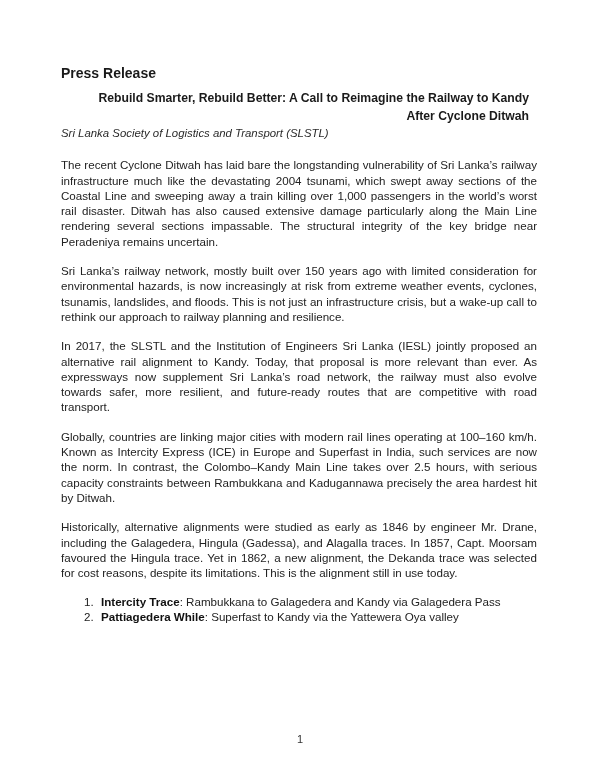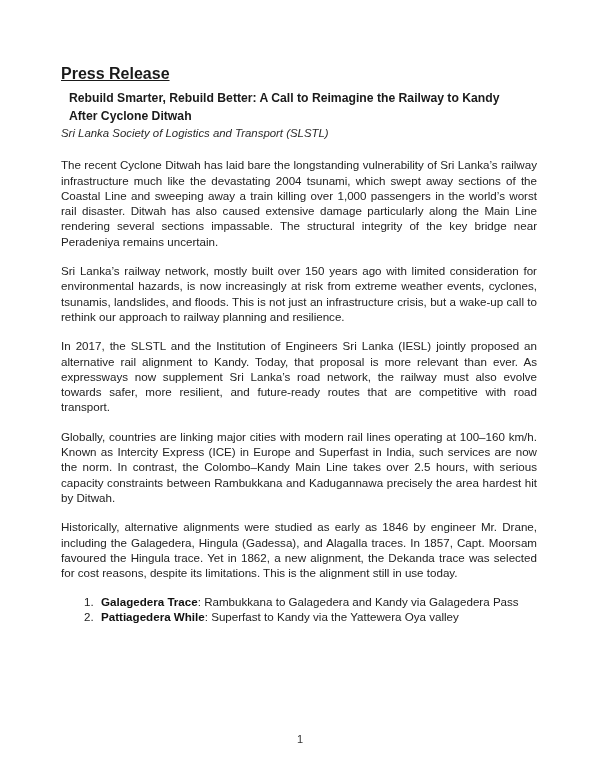--- a/index.html
+++ b/index.html
@@ -3,25 +3,25 @@
 <meta charset="utf-8">
 <style>
   html, body { margin: 0; padding: 0; background: #ffffff; }
   body { width: 600px; height: 783px; position: relative; overflow: hidden; }
   .page {
     position: absolute; left: 61px; top: 66px; width: 476px;
     font-family: "Liberation Sans", sans-serif; color: #222222;
     font-size: 11.6px; line-height: 15.3px;
   }
   .label {
-    font-weight: bold; text-decoration: underline; font-size: 16px;
+    font-weight: bold; font-size: 14px;
     margin: 0 0 9px 0; color: #1a1a1a;
   }
   .title {
-    font-weight: bold; text-align: left; font-size: 12.2px; line-height: 17.5px;
+    font-weight: bold; text-align: right; font-size: 12.2px; line-height: 17.5px;
     margin: 0; color: #1a1a1a; padding: 0 8px;
   }
   .subtitle {
     font-style: italic; margin: 0; font-size: 11.4px; line-height: 16px;
     color: #2a2a2a;
   }
   .para {
     text-align: justify; margin: 0 0 14px 0;
   }
   .first-para { margin-top: 16px; }
@@ -42,21 +42,21 @@
   <p class="subtitle">Sri Lanka Society of Logistics and Transport (SLSTL)</p>
 
   <p class="para first-para">The recent Cyclone Ditwah has laid bare the longstanding vulnerability of Sri Lanka’s railway infrastructure much like the devastating 2004 tsunami, which swept away sections of the Coastal Line and sweeping away a train killing over 1,000 passengers in the world’s worst rail disaster. Ditwah has also caused extensive damage particularly along the Main Line rendering several sections impassable. The structural integrity of the key bridge near Peradeniya remains uncertain.</p>
   <p class="para">Sri Lanka’s railway network, mostly built over 150 years ago with limited consideration for environmental hazards, is now increasingly at risk from extreme weather events, cyclones, tsunamis, landslides, and floods. This is not just an infrastructure crisis, but a wake-up call to rethink our approach to railway planning and resilience.</p>
   <p class="para">In 2017, the SLSTL and the Institution of Engineers Sri Lanka (IESL) jointly proposed an alternative rail alignment to Kandy. Today, that proposal is more relevant than ever. As expressways now supplement Sri Lanka’s road network, the railway must also evolve towards safer, more resilient, and future-ready routes that are competitive with road transport.</p>
   <p class="para">Globally, countries are linking major cities with modern rail lines operating at 100–160 km/h. Known as Intercity Express (ICE) in Europe and Superfast in India, such services are now the norm. In contrast, the Colombo–Kandy Main Line takes over 2.5 hours, with serious capacity constraints between Rambukkana and Kadugannawa precisely the area hardest hit by Ditwah.</p>
   <p class="para">Historically, alternative alignments were studied as early as 1846 by engineer Mr. Drane, including the Galagedera, Hingula (Gadessa), and Alagalla traces. In 1857, Capt. Moorsam favoured the Hingula trace. Yet in 1862, a new alignment, the Dekanda trace was selected for cost reasons, despite its limitations. This is the alignment still in use today.</p>
 
   <ol class="traces">
     <li>
-      <b>Galagedera Trace</b><span>: Rambukkana to Galagedera and Kandy via Galagedera Pass</span>
+      <b>Intercity Trace</b><span>: Rambukkana to Galagedera and Kandy via Galagedera Pass</span>
     </li>
     <li>
       <b>Pattiagedera While</b><span>: Superfast to Kandy via the Yattewera Oya valley</span>
     </li>
   </ol>
 </div>
 
 <div class="page-num">1</div>
 
 </body></html>

